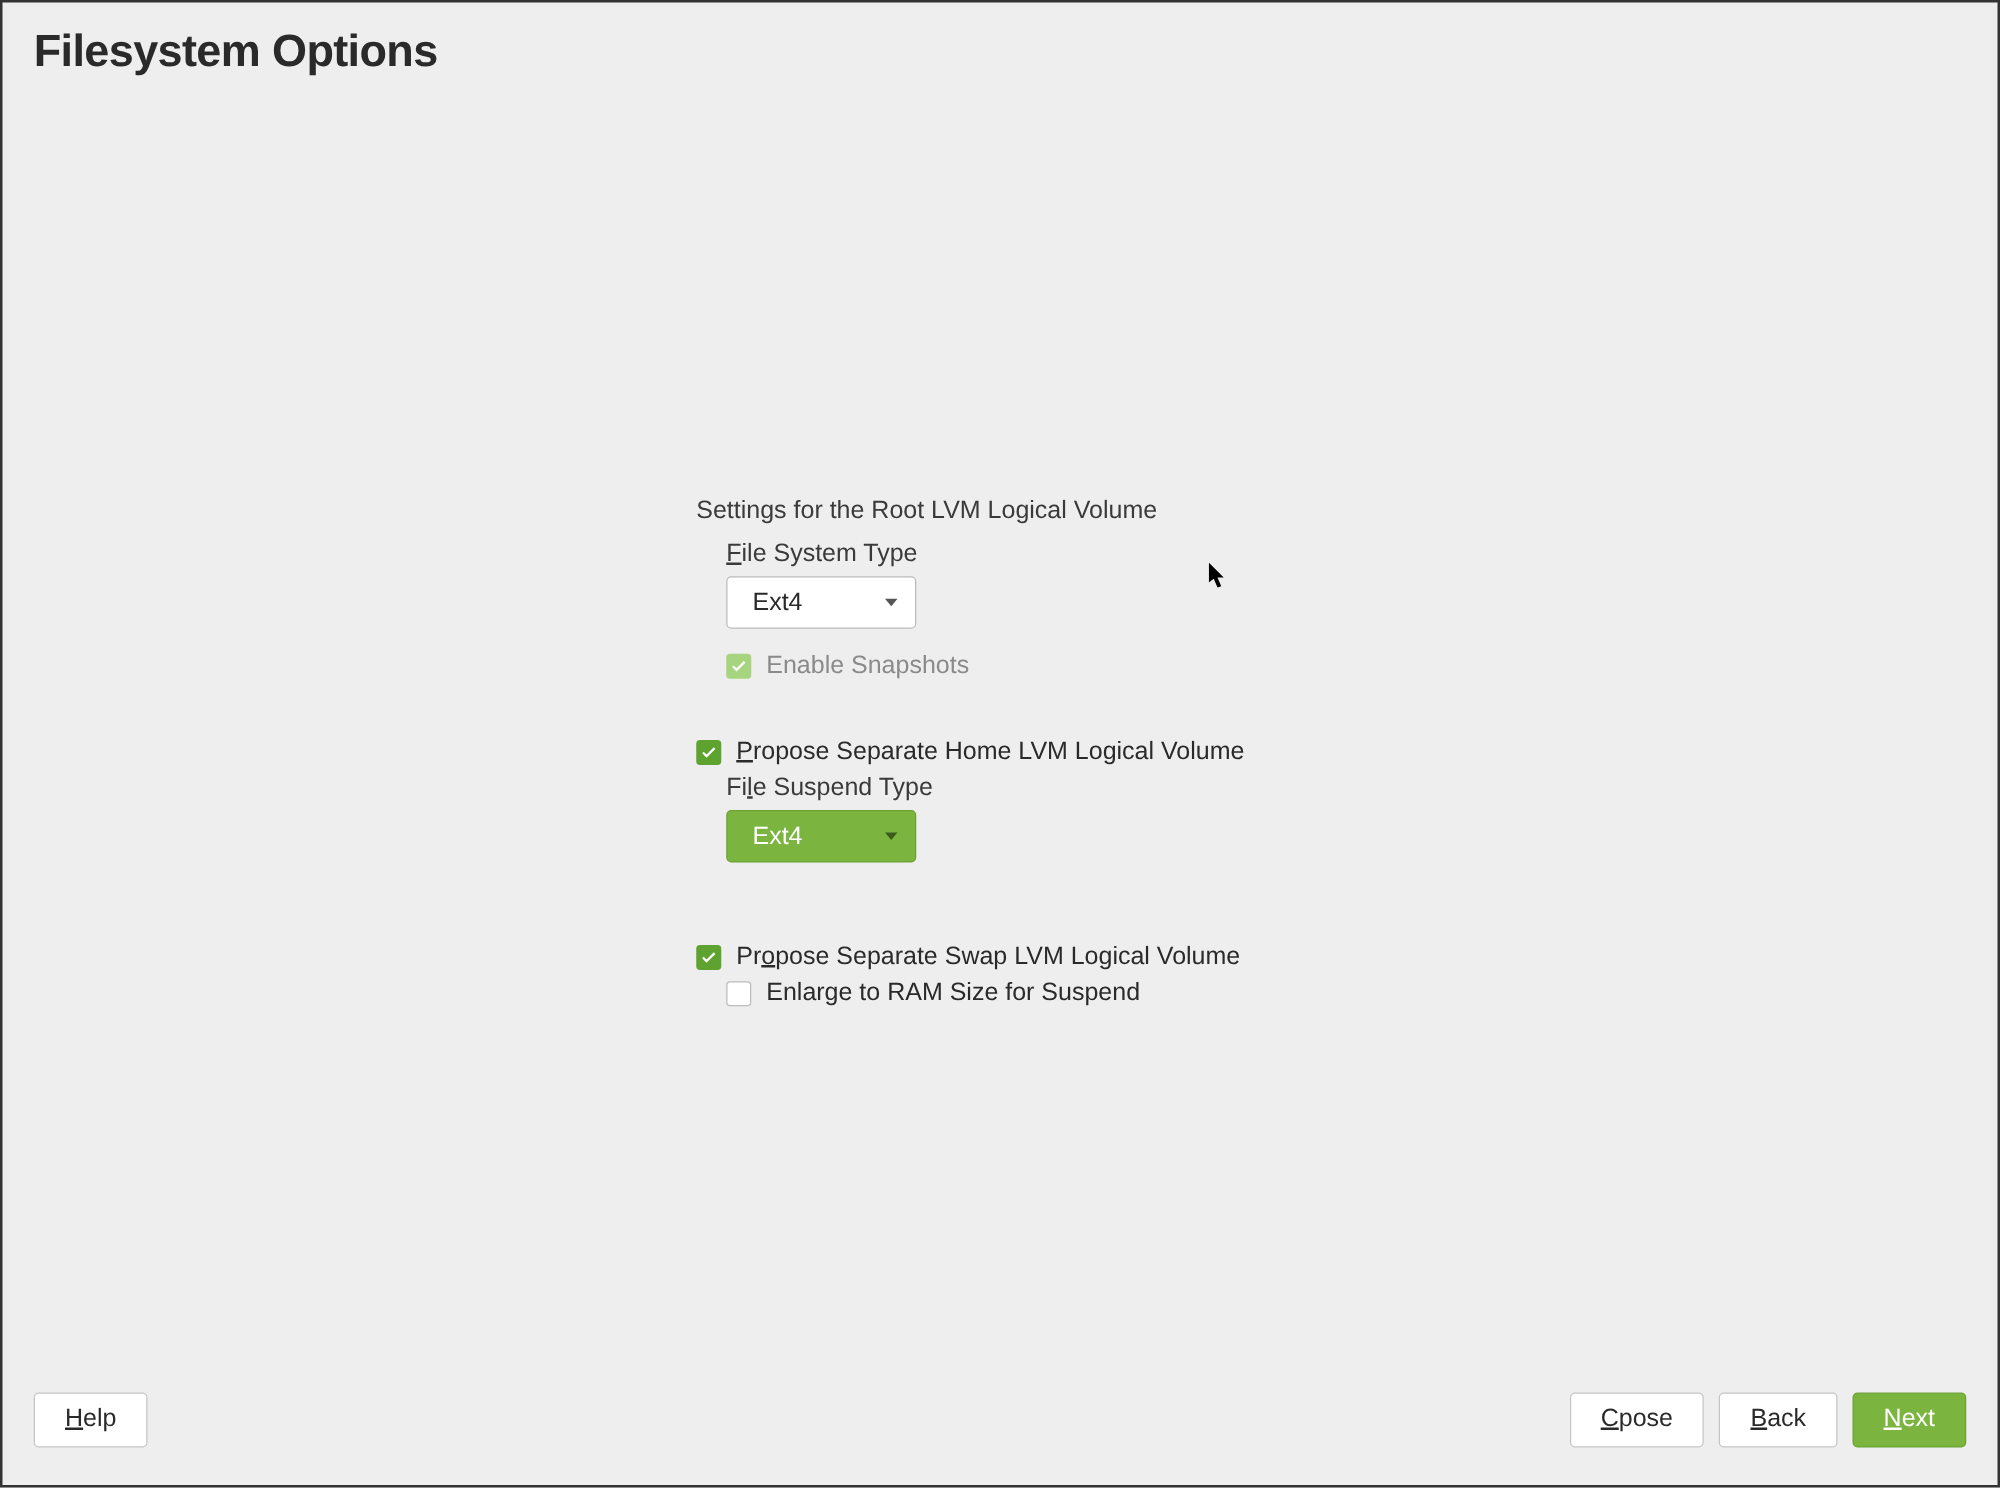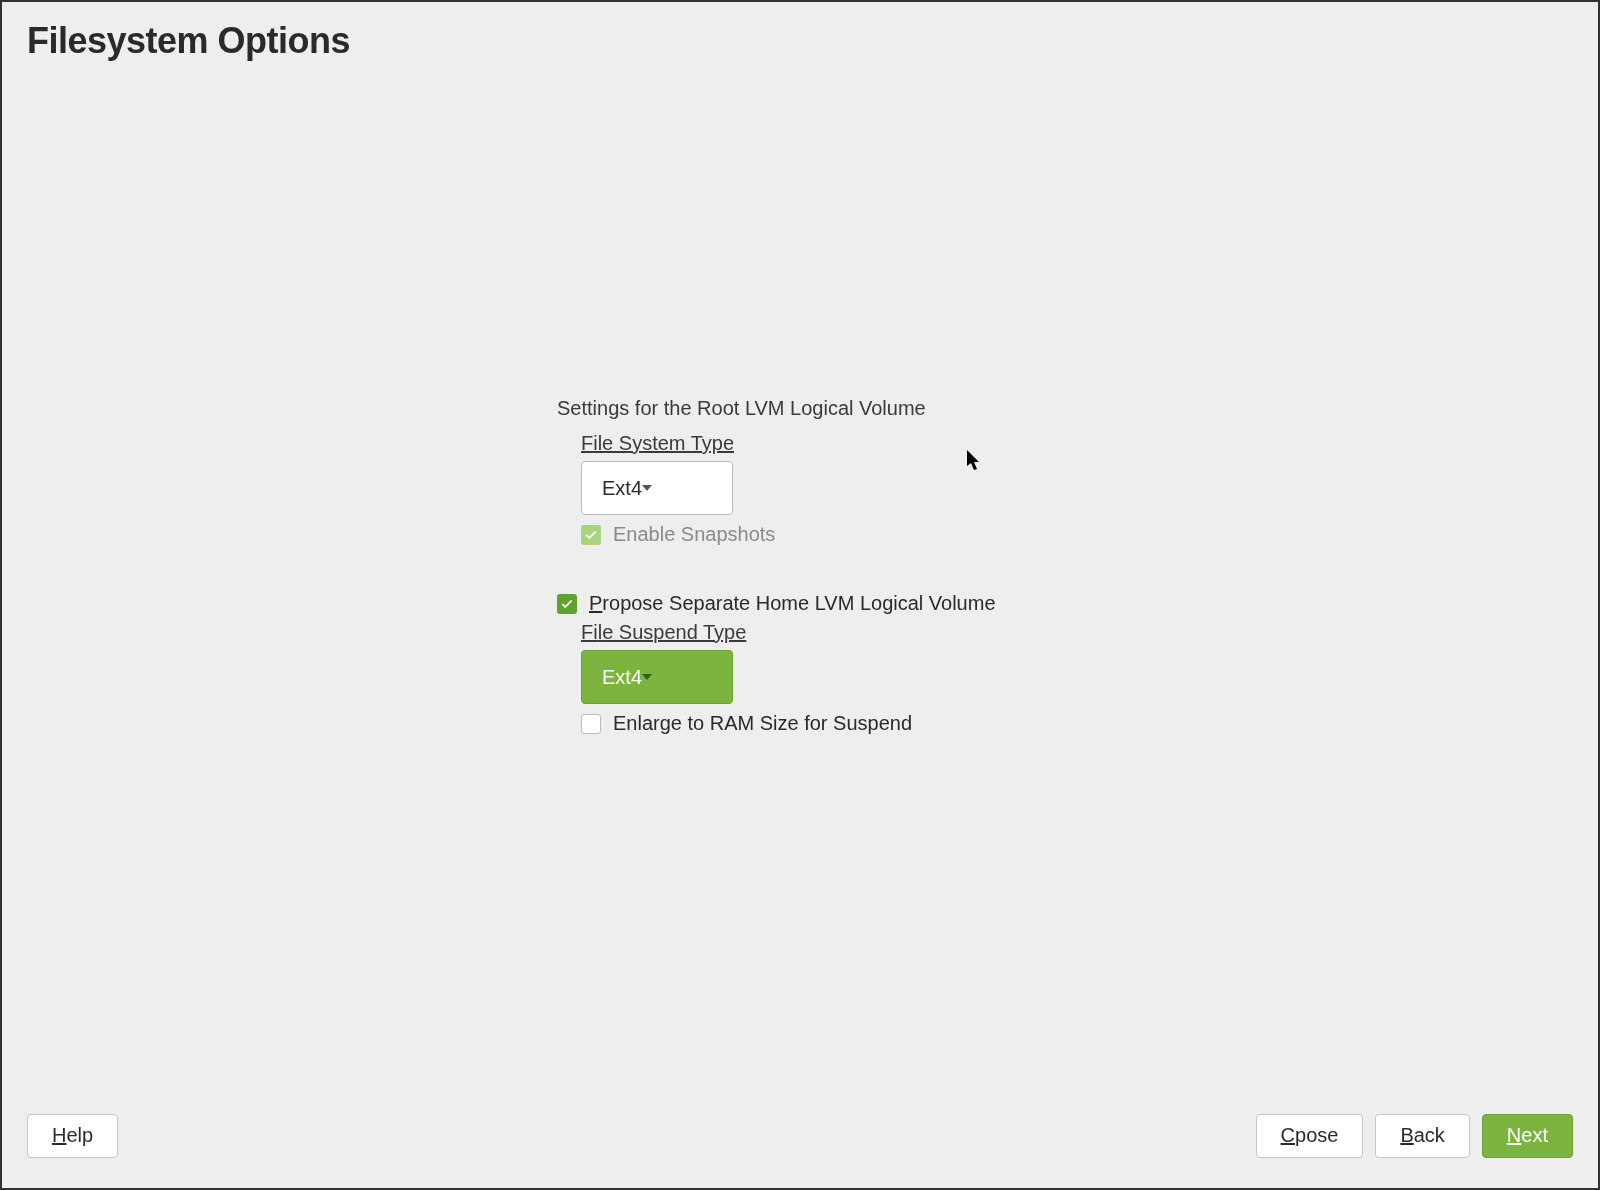--- a/index.html
+++ b/index.html
@@ -47,38 +47,38 @@
       margin-bottom: 12px;
     }
     .indented {
       margin-left: 24px;
     }
     .fs-label {
       font-size: 20px;
       color: #3a3a3a;
       margin-bottom: 6px;
       display: block;
-      text-decoration: underline;
     }
     .underline-first {
       text-decoration: underline;
     }
     .dropdown {
       display: inline-flex;
       align-items: center;
+      justify-content: space-between;
       width: 152px;
-      height: 54px;
+      height: 42px;
       background: #fff;
       border: 1px solid #bcbcbc;
       border-radius: 4px;
       padding: 0 14px 0 20px;
       font-size: 20px;
       color: #2a2a2a;
       cursor: pointer;
-      margin-bottom: 8px;
+      margin-bottom: 18px;
     }
     .dropdown.green {
       background: #7bb540;
       border: 1px solid #6ba232;
       color: #fff;
     }
     .caret-down {
       width: 0;
       height: 0;
       border-left: 5px solid transparent;
@@ -217,20 +217,30 @@
   <div class="indented">
     <div class="fs-label">
       <span>Fi</span><span class="underline-first">l</span><span>e Suspend Type</span>
     </div>
     <div class="dropdown green">
       <span>Ext4</span>
       <span class="caret-down"></span>
     </div>
   </div>
 
+  <div class="checkbox-row spaced-top">
+    <span class="checkbox checked">
+      <svg viewBox="0 0 24 24">
+          <path d="M4 12 l5 5 l11 -11" stroke="#fff" stroke-width="3" fill="none"></path>
+        </svg>
+    </span>
+    <span class="checkbox-label">
+      <span>Pr</span><span class="underline-first">o</span><span>pose Separate Swap LVM Logical Volume</span>
+    </span>
+  </div>
 
   <div class="indented">
     <div class="checkbox-row">
       <span class="checkbox unchecked"></span>
       <span class="checkbox-label">Enlarge to RAM Size for Suspend</span>
     </div>
   </div>
 
 </div>
 

